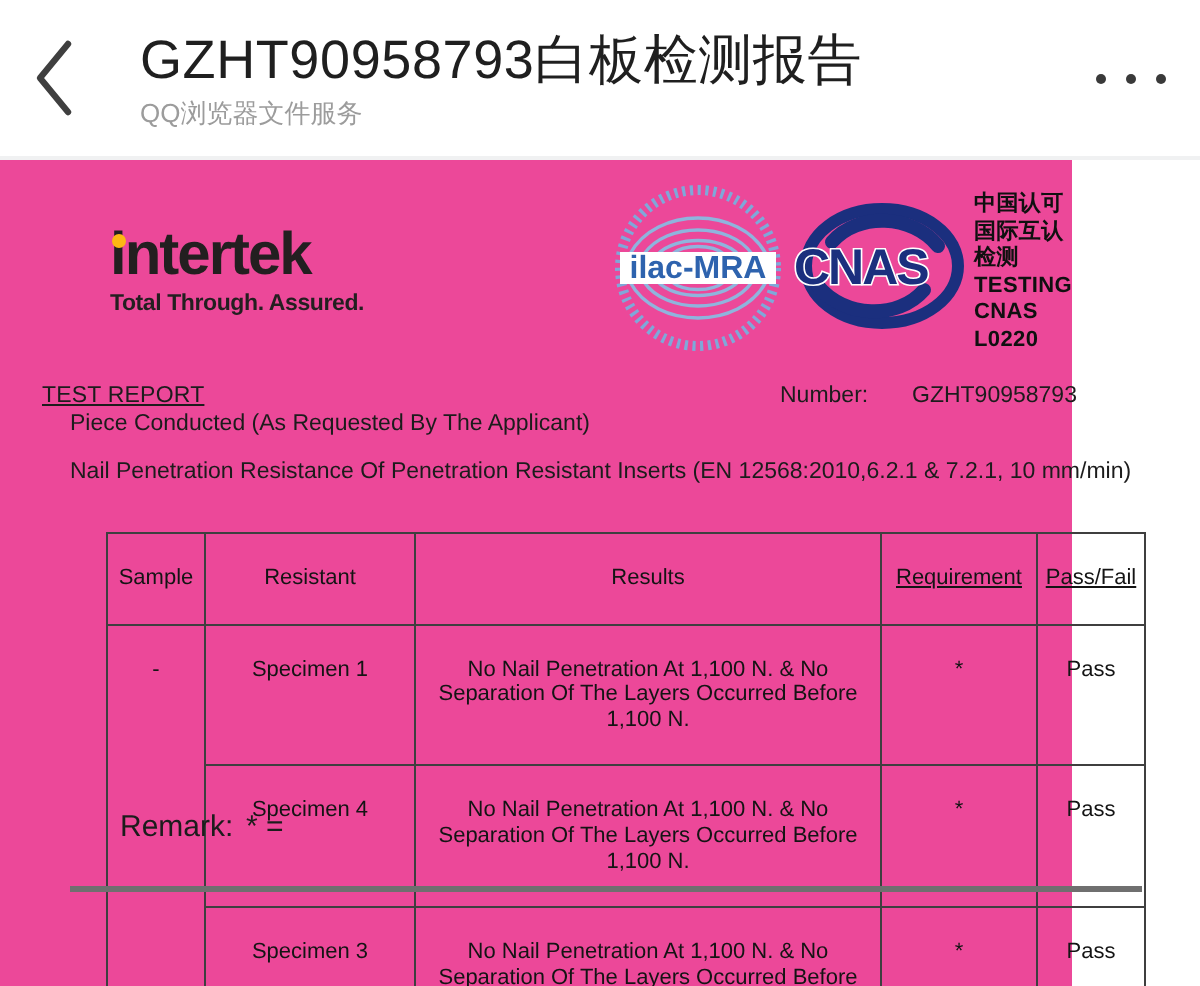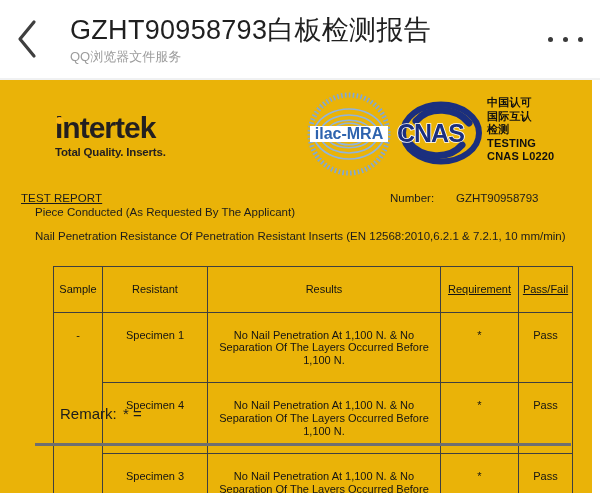--- a/index.html
+++ b/index.html
@@ -1,18 +1,18 @@
 <!DOCTYPE html>
 <html><head>
 <meta charset="utf-8">
 <style>
   * { margin:0; padding:0; box-sizing:border-box; }
   html,body { width:600px; height:493px; background:#ffffff; overflow:hidden;
               font-family:"Liberation Sans", sans-serif; color:#1c1c1c; }
-  .screen { position:relative; width:592px; height:493px; background:#eab308; }
+  .screen { position:relative; width:536px; height:493px; background:#ec4899; }
 
   
   .app-header { position:absolute; left:0; top:0; width:600px; height:80px;
                 background:#fff; border-bottom:2px solid #f0f1f2;
                 display:flex; align-items:center; }
   .back-btn { width:54px; height:80px; display:flex; align-items:center; justify-content:center; cursor:pointer; }
   .titles { flex:1; padding-left:16px; overflow:hidden; }
   .app-title { font-size:27px; color:#1f1f1f; font-weight:400; letter-spacing:.3px;
                white-space:nowrap; line-height:32px; }
   .app-subtitle { font-size:13px; color:#9c9c9c; margin-top:3px; line-height:16px; }
@@ -78,21 +78,21 @@
     </div>
   </header>
 
   <main>
 
     <div class="intertek">
       <div class="word">
         <span>intertek</span>
         <span class="i-dot"></span>
       </div>
-      <div class="tagline">Total Quality. Inserts.</div>
+      <div class="tagline">Total Through. Assured.</div>
     </div>
 
     <svg class="ilac-logo" width="84" height="84" viewBox="0 0 84 84">
       <circle cx="42" cy="42" r="39" fill="none" stroke="#7fa8d9" stroke-width="5" stroke-dasharray="1.6 2.3"></circle>
       <g fill="none" stroke="#8fb4dd" stroke-width="1.7">
         <path d="M8 35 C 21 11, 63 11, 76 35"></path>
         <path d="M15 35 C 26 19, 58 19, 69 35"></path>
         <path d="M22 35 C 31 26, 53 26, 62 35"></path>
         <path d="M29 35 C 35 30, 49 30, 55 35"></path>
         <path d="M8 49 C 21 73, 63 73, 76 49"></path>

